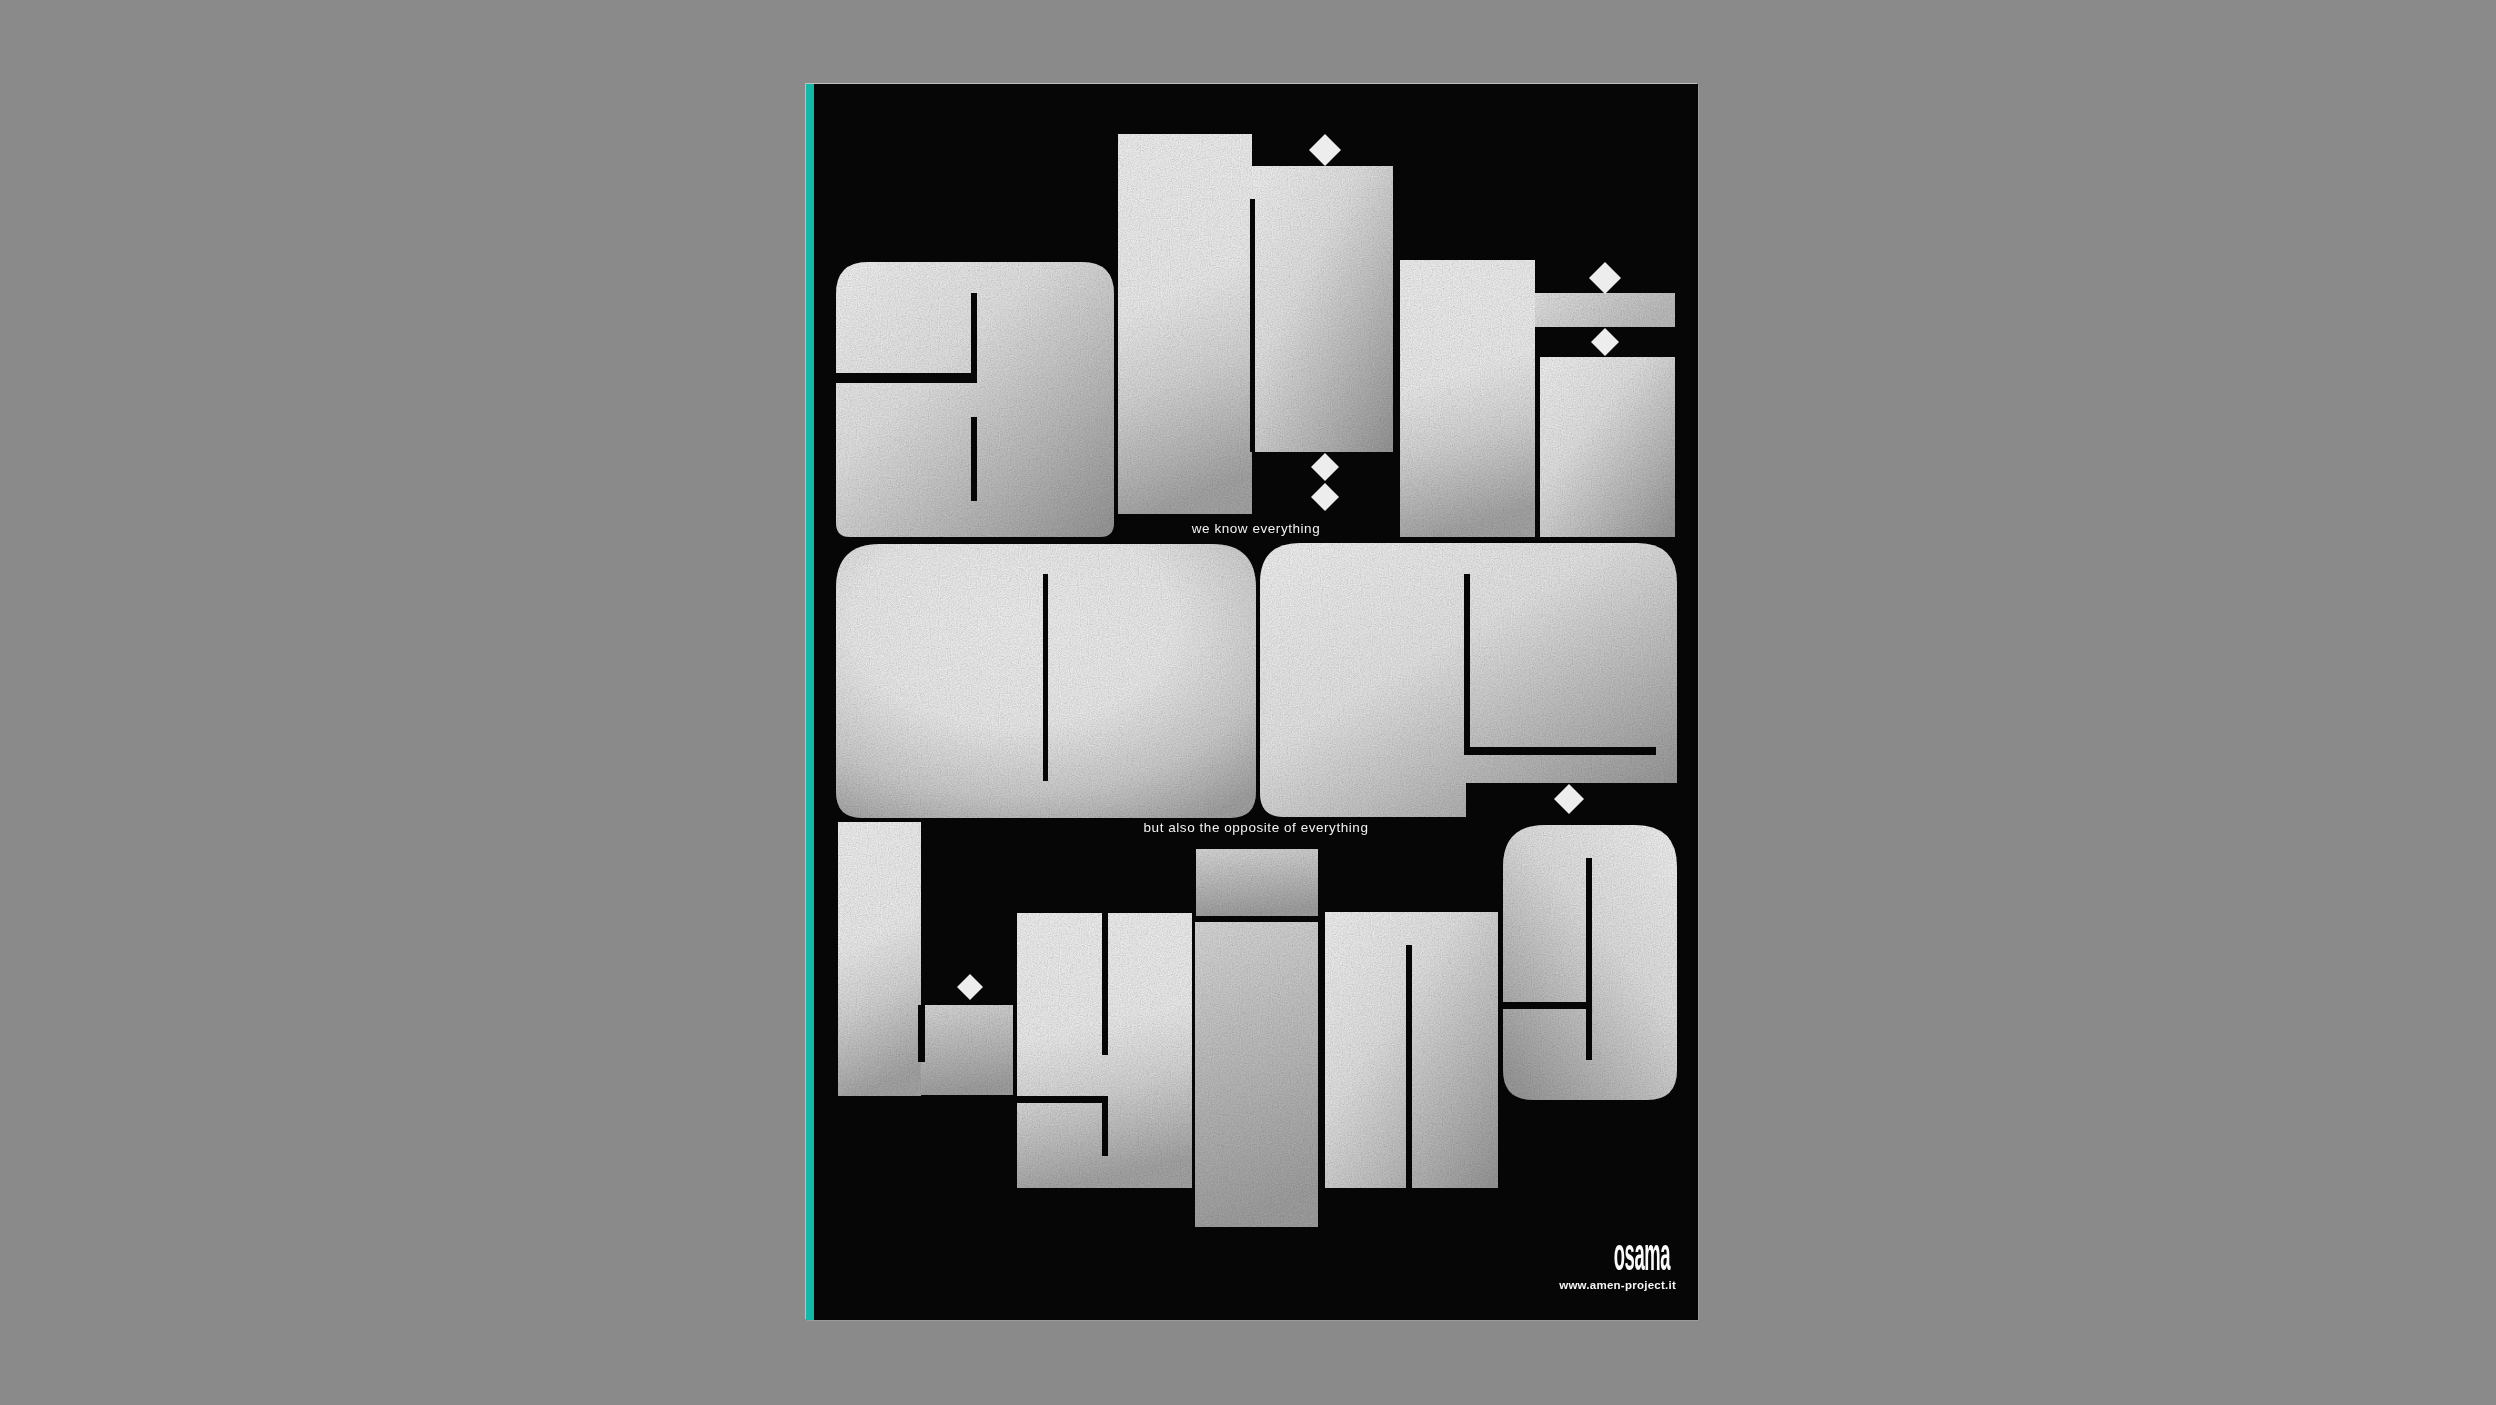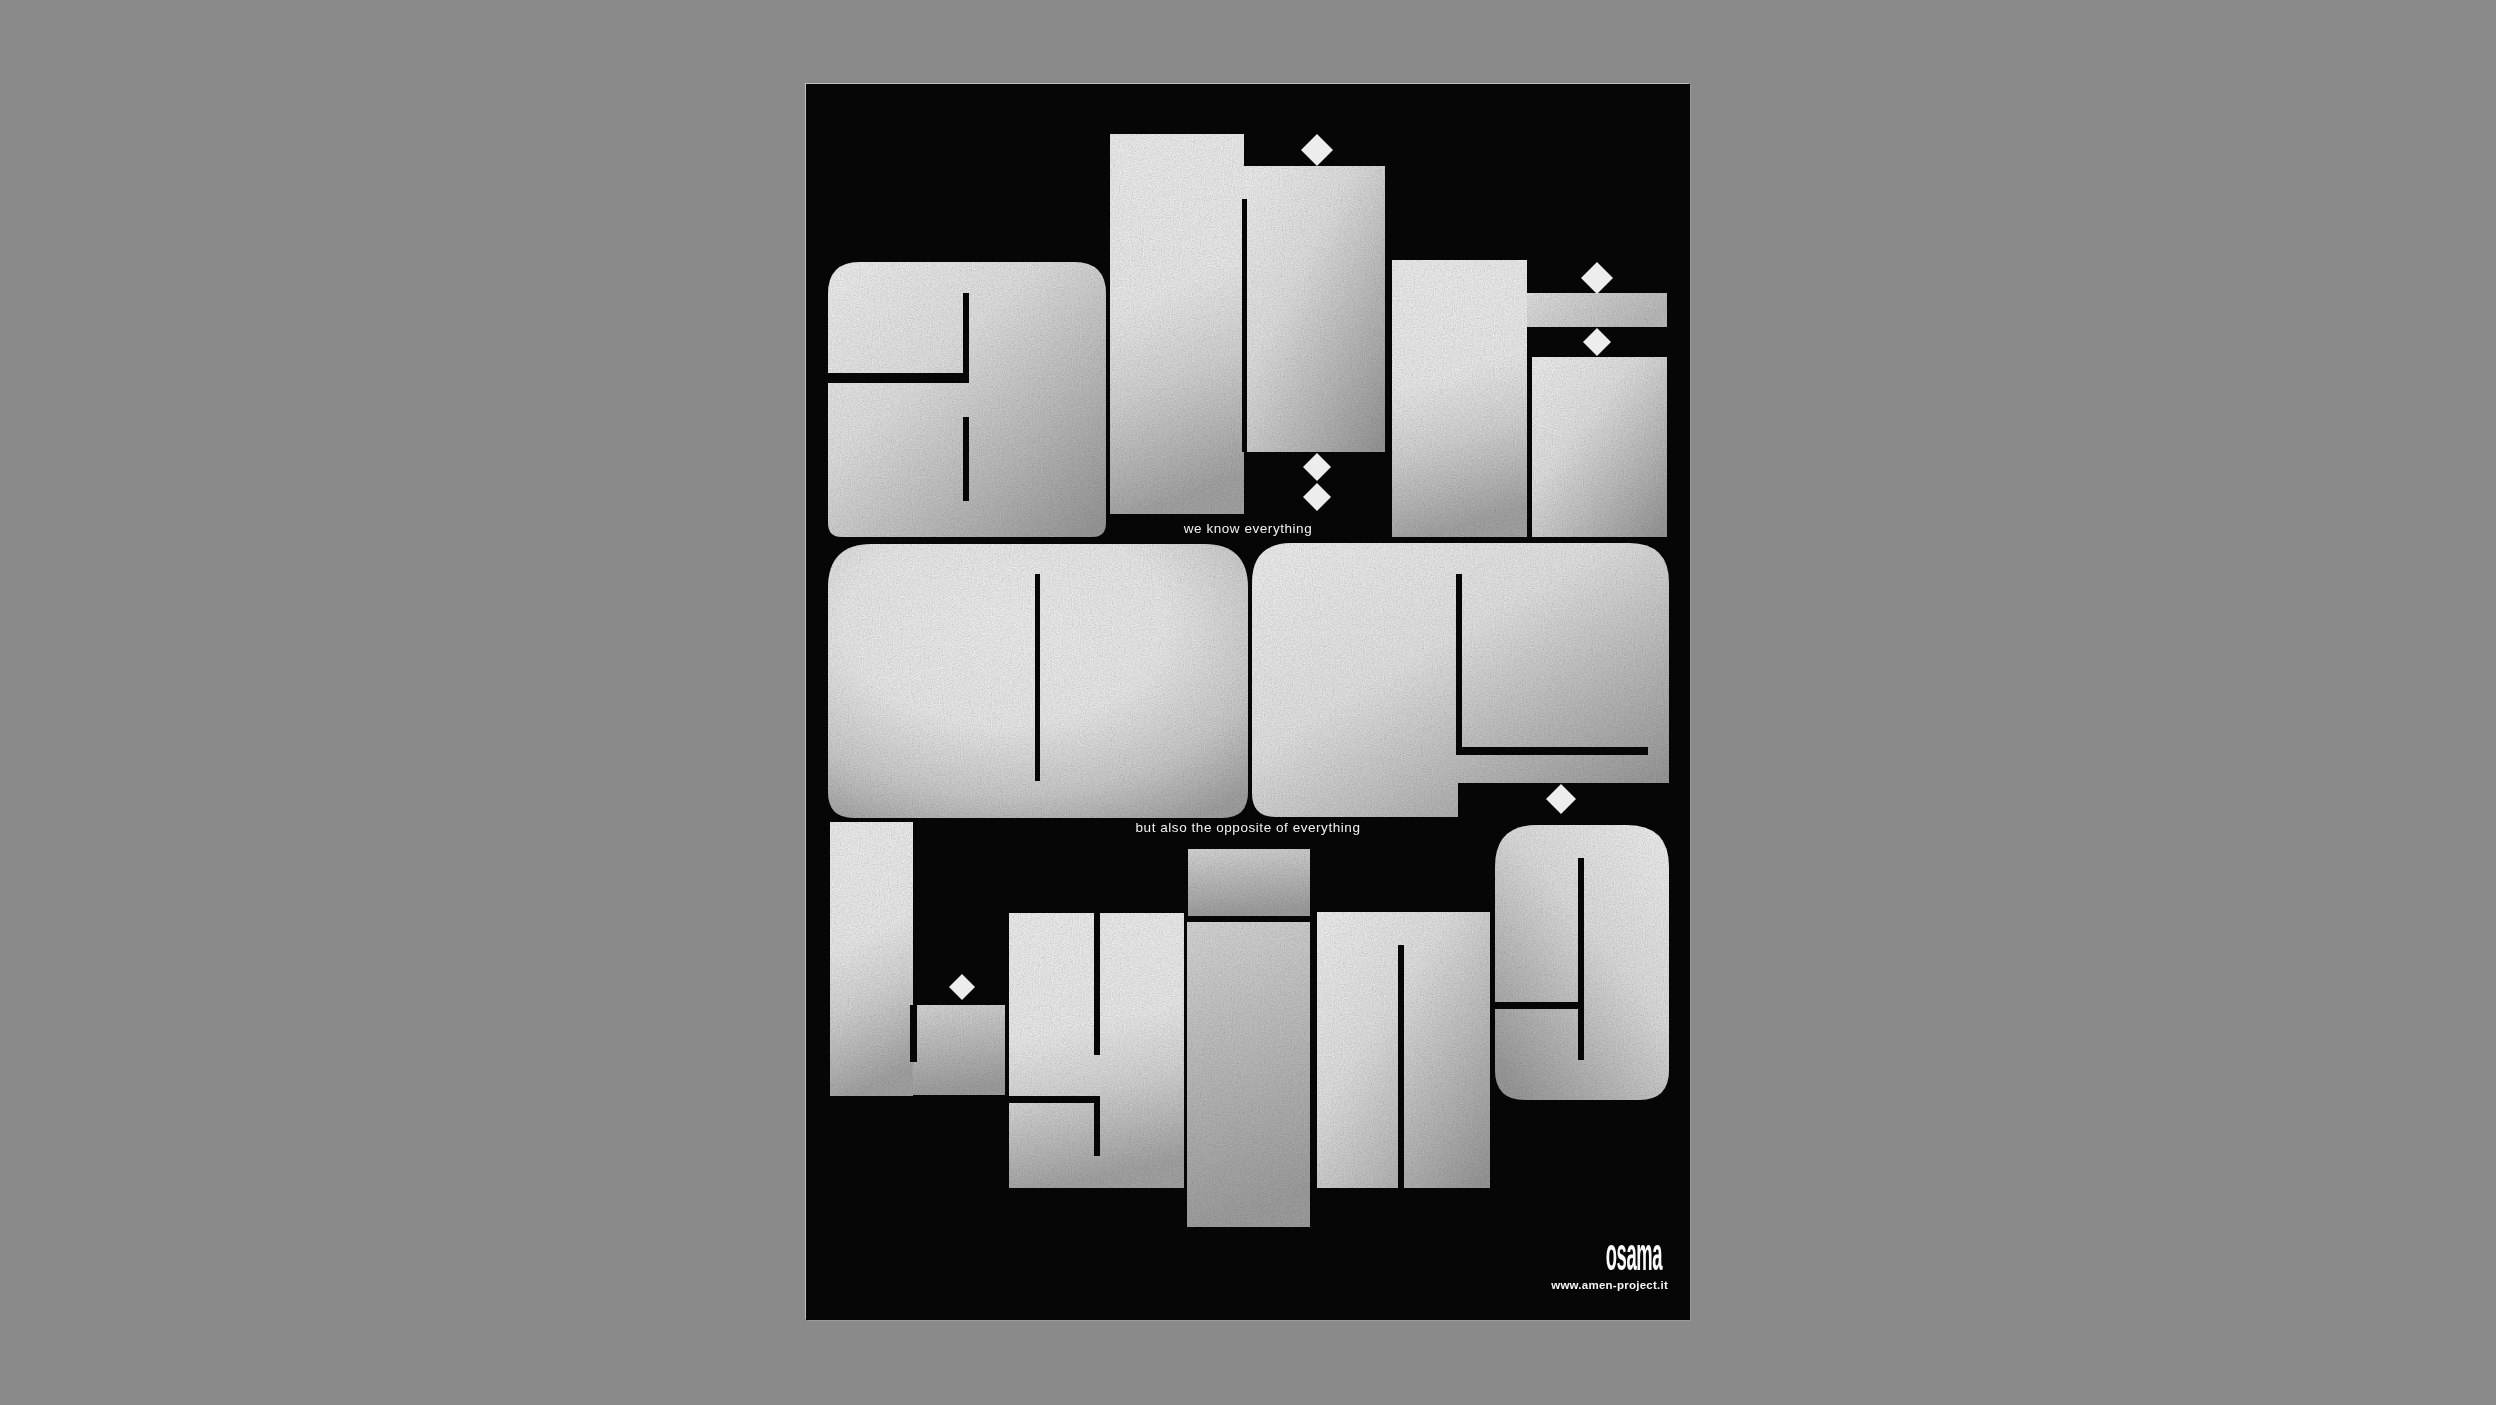--- a/index.html
+++ b/index.html
@@ -6,20 +6,21 @@
   body{
     width:2496px;height:1405px;overflow:hidden;
     background:#8a8a8a;
     font-family:"Liberation Sans",sans-serif;
   }
   .stage{position:relative;width:2496px;height:1405px;background:#8a8a8a;}
   .poster{
     position:absolute;left:806px;top:84px;width:884px;height:1236px;
     background:#14b8a6;
     box-shadow:-1px -1px 0 rgba(255,255,255,.45), 1px 1px 0 rgba(255,255,255,.15);
+    padding-left:8px;
   }
   .poster svg{display:block;}
   text{font-family:"Liberation Sans",sans-serif;}
   .caption{fill:#f2f2f2;font-size:13.5px;letter-spacing:.55px;font-weight:400;}
   .weburl{fill:#f5f5f5;font-size:11.5px;letter-spacing:.25px;font-weight:700;}
   .logotext{fill:#fbfbfb;font-weight:700;font-size:46px;letter-spacing:-1px;}
 </style>
 </head>
 <body>
 

